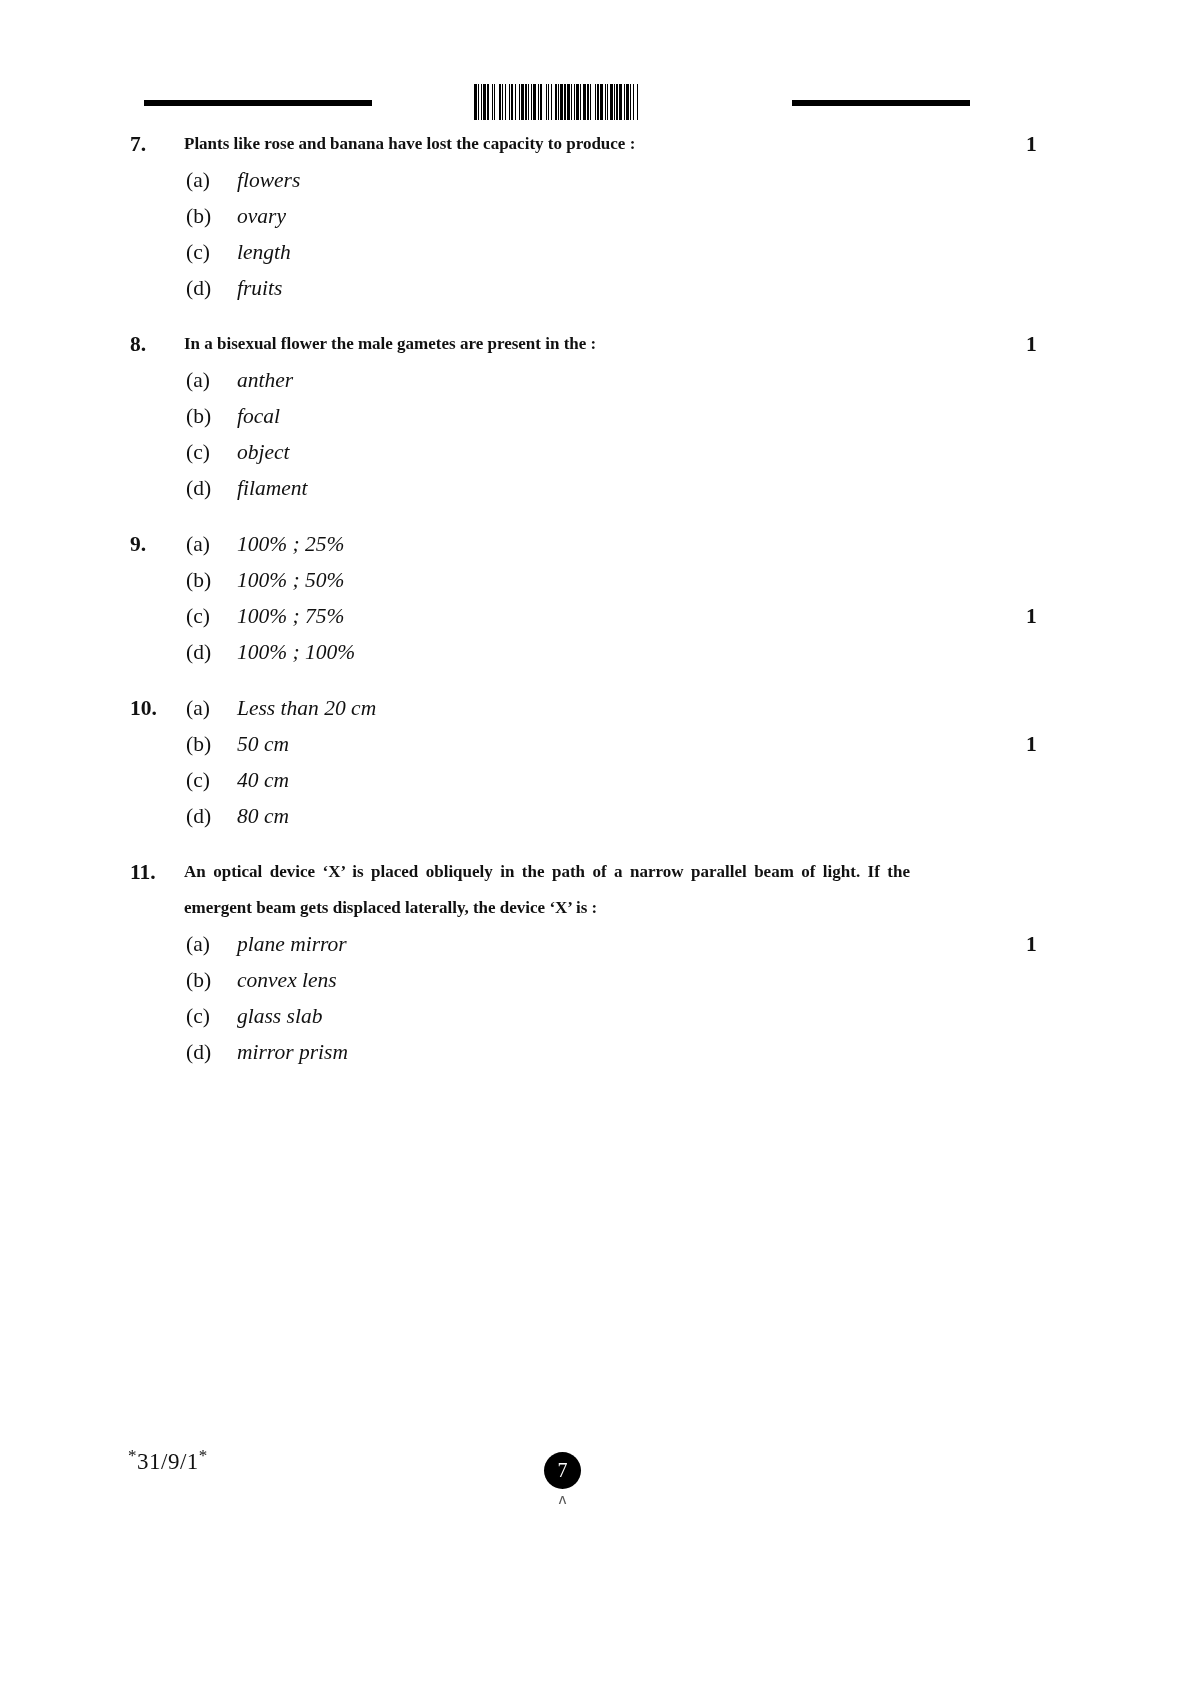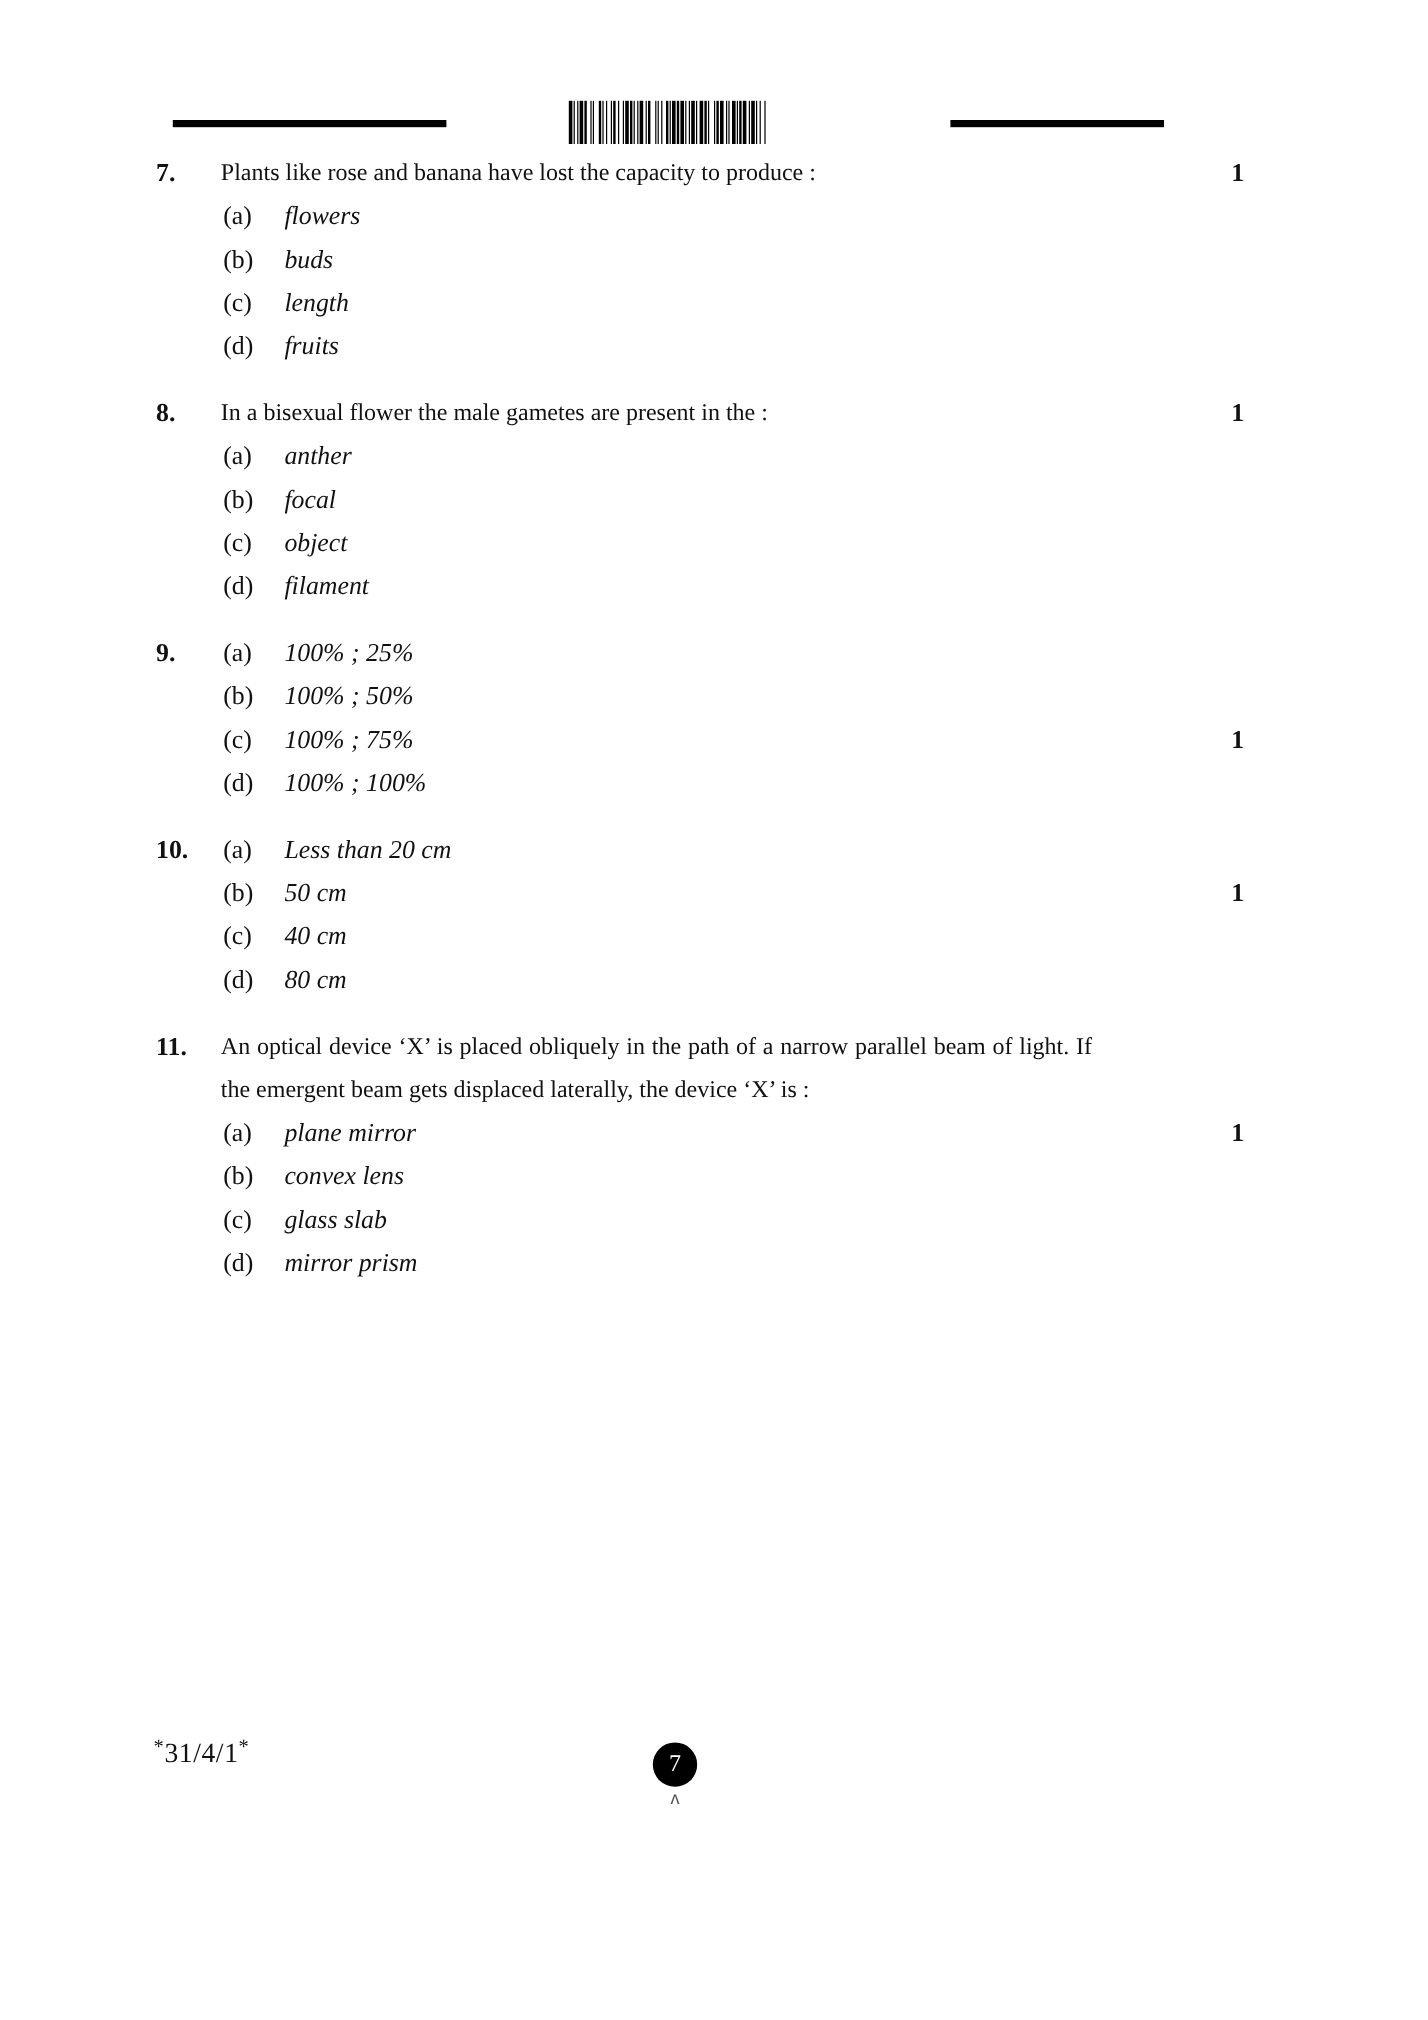--- a/index.html
+++ b/index.html
@@ -72,25 +72,26 @@
     top: 0;
     width: 48px;
     font-weight: bold;
     font-size: 21.5px;
     line-height: 36px;
     text-align: left;
   }
   .q-text {
     margin-left: 184px;
     margin-right: 280px;
-    font-size: 20px;
+    font-size: 17px;
     line-height: 36px;
     text-align: justify;
     text-justify: inter-word;
     hyphens: none;
+    font-weight: bold;
   }
   .q-text.flat { text-align: left; }
   .marks {
     position: absolute;
     left: 1026px;
     width: 40px;
     font-weight: bold;
     font-size: 21.5px;
     line-height: 36px;
     text-align: left;
@@ -288,21 +289,21 @@
           <div class="q-text flat">Plants like rose and banana have lost the capacity to produce :</div>
           <div class="marks" style="top: 0px;">1</div>
         </div>
         <ul class="options">
           <li class="opt">
             <span class="opt-key">(a)</span>
             <span class="opt-val">flowers</span>
           </li>
           <li class="opt">
             <span class="opt-key">(b)</span>
-            <span class="opt-val">buds</span>
+            <span class="opt-val">ovary</span>
           </li>
           <li class="opt">
             <span class="opt-key">(c)</span>
             <span class="opt-val">length</span>
           </li>
           <li class="opt">
             <span class="opt-key">(d)</span>
             <span class="opt-val">fruits</span>
           </li>
         </ul>
@@ -401,18 +402,18 @@
           </li>
           <li class="opt">
             <span class="opt-key">(d)</span>
             <span class="opt-val">mirror prism</span>
           </li>
         </ul>
       </div>
     </div>
 
   <div class="footer">
-    <div class="paper-code"><span class="ast">*</span><span>31/4/1</span><span class="ast">*</span></div>
+    <div class="paper-code"><span class="ast">*</span><span>31/9/1</span><span class="ast">*</span></div>
     <div class="page-badge">7</div>
     <div class="page-caret">ʌ</div>
   </div>
 
 </div>
 
 </body></html>

